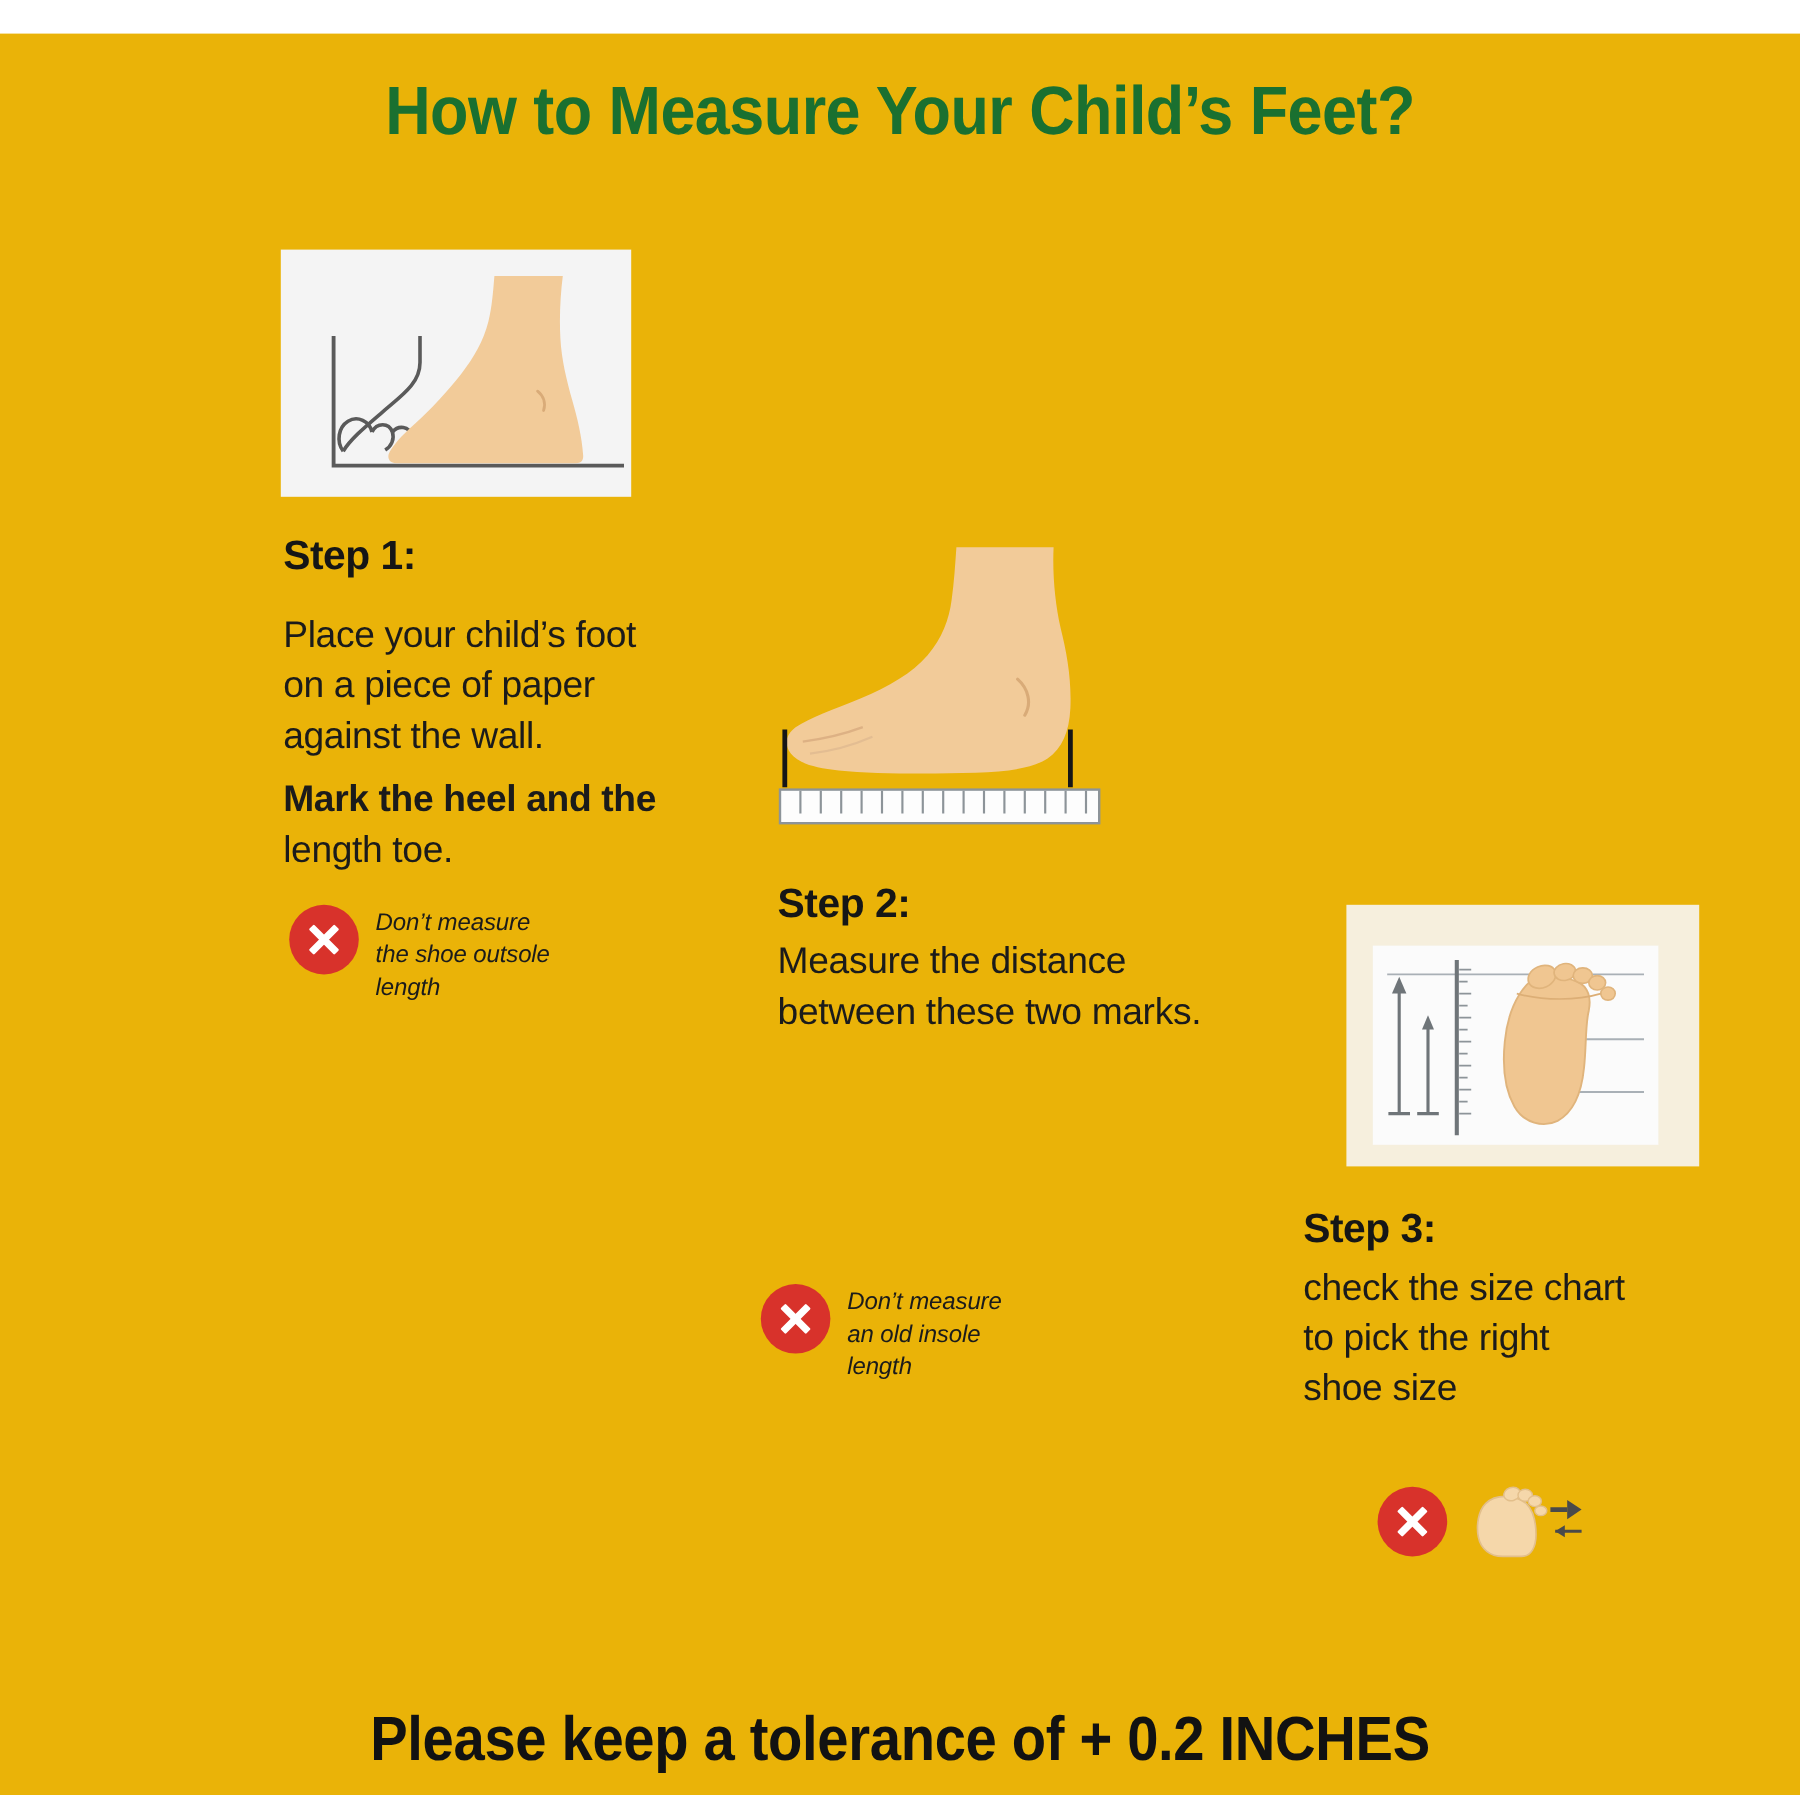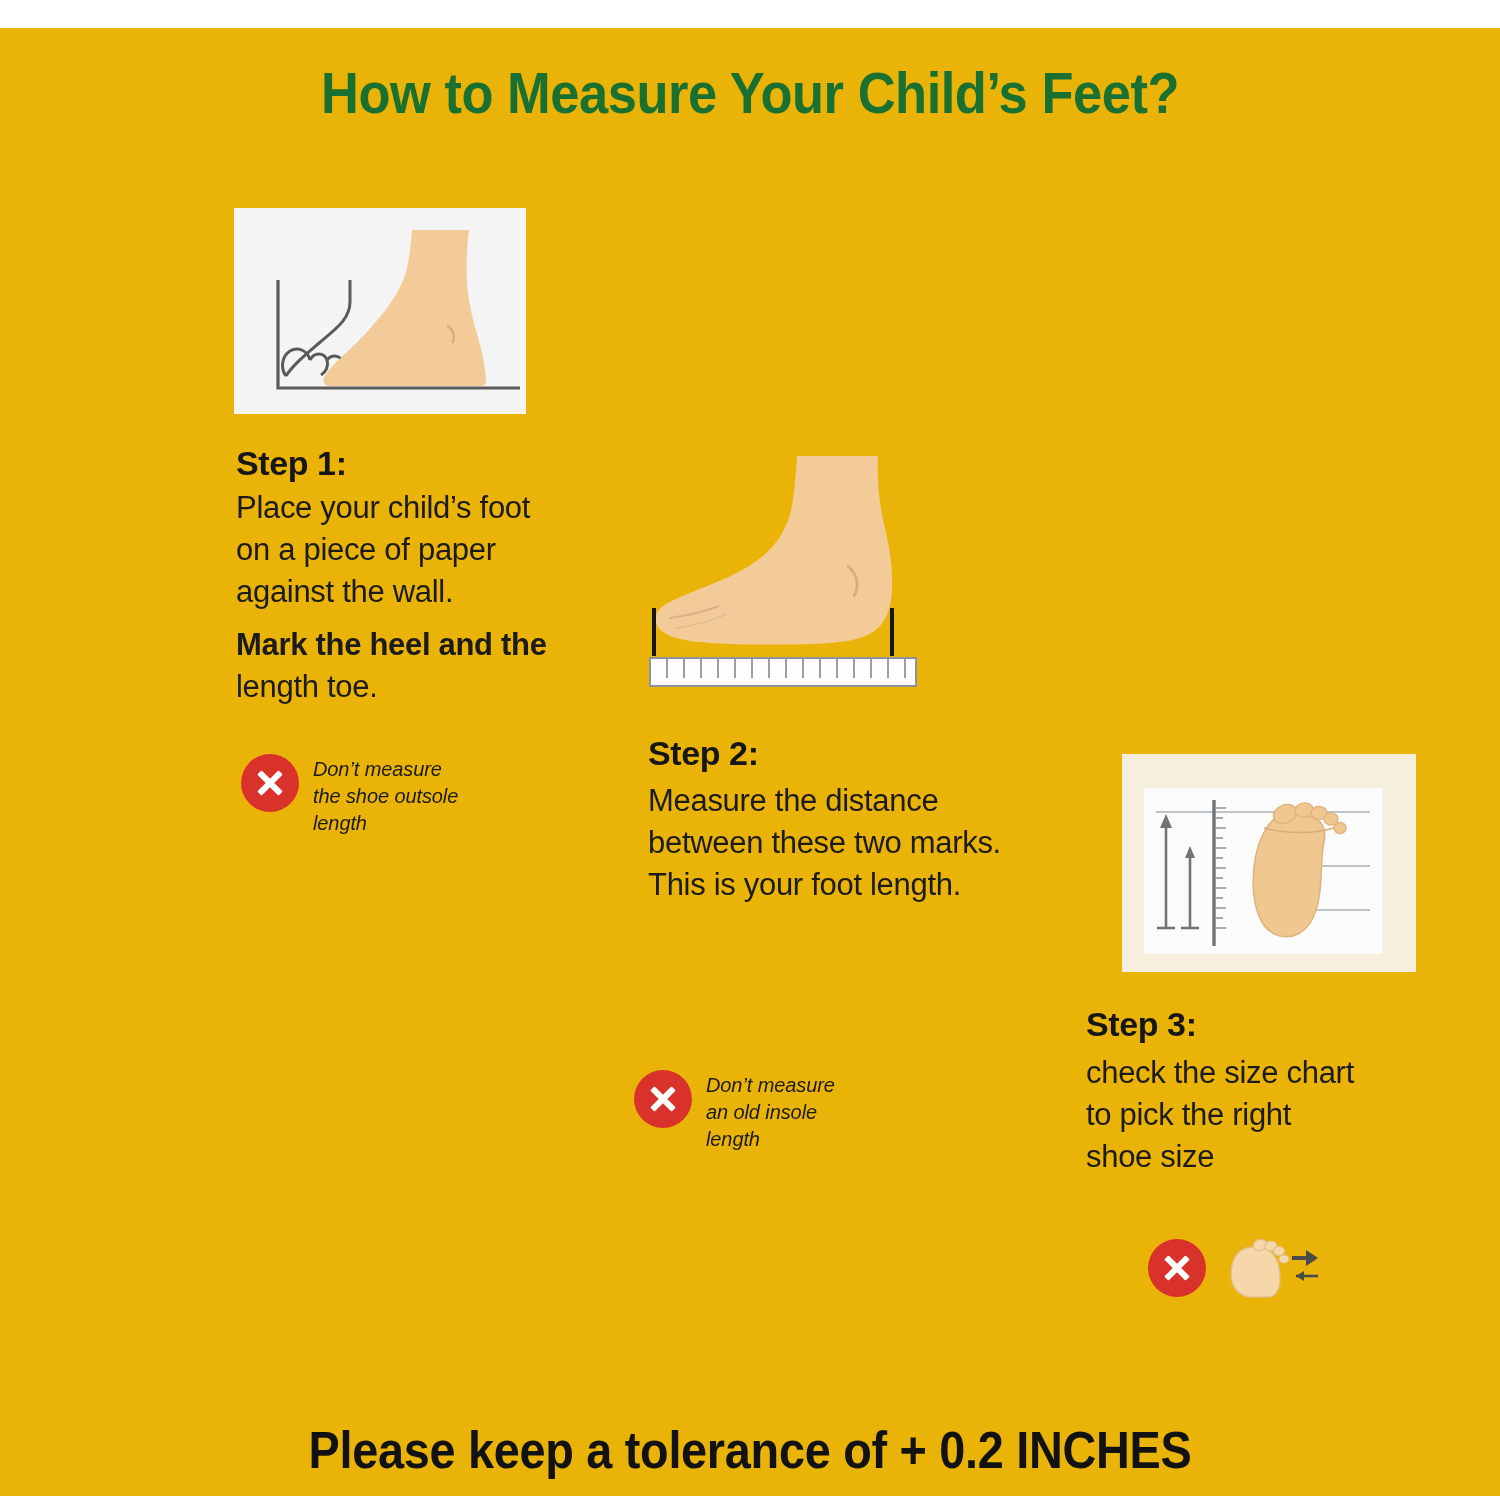--- a/index.html
+++ b/index.html
@@ -162,21 +162,21 @@
                C238 108 234 92 233 74
                C232 56 233 38 235 22
                Z" fill="#f2cb99"></path>
 
       <path d="M214 118 C219 122 221 128 219 134" fill="none" stroke="#d9ab78" stroke-width="2.4" stroke-linecap="round"></path>
     </svg>
   </div>
 
   <div class="step-heading" style="left:236px; top:416px;">Step 1:</div>
 
-  <div class="step-body" style="left:236px; top:459px; width:330px;">
+  <div class="step-body" style="left:236px; top:480px; width:330px;">
     <p>Place your child’s foot</p>
     <p>on a piece of paper</p>
     <p>against the wall.</p>
     <p class="gap">Mark the heel and the</p>
     <p>length toe.</p>
   </div>
 
   <div class="warn" style="left:241px; top:726px;">
     <div class="warn-circle"></div>
     <div class="warn-text">
@@ -230,21 +230,20 @@
         <line x1="260" y1="211" x2="260" y2="230"></line>
       </g>
     </svg>
   </div>
 
   <div class="step-heading" style="left:648px; top:706px;">Step 2:</div>
 
   <div class="step-body" style="left:648px; top:752px; width:430px;">
     <p>Measure the distance</p>
     <p>between these two marks.</p>
-    <p>This is your foot length.</p>
   </div>
 
   <div class="warn" style="left:634px; top:1042px;">
     <div class="warn-circle"></div>
     <div class="warn-text">
       <p>Don’t measure</p>
       <p>an old insole</p>
       <p>length</p>
     </div>
   </div>

